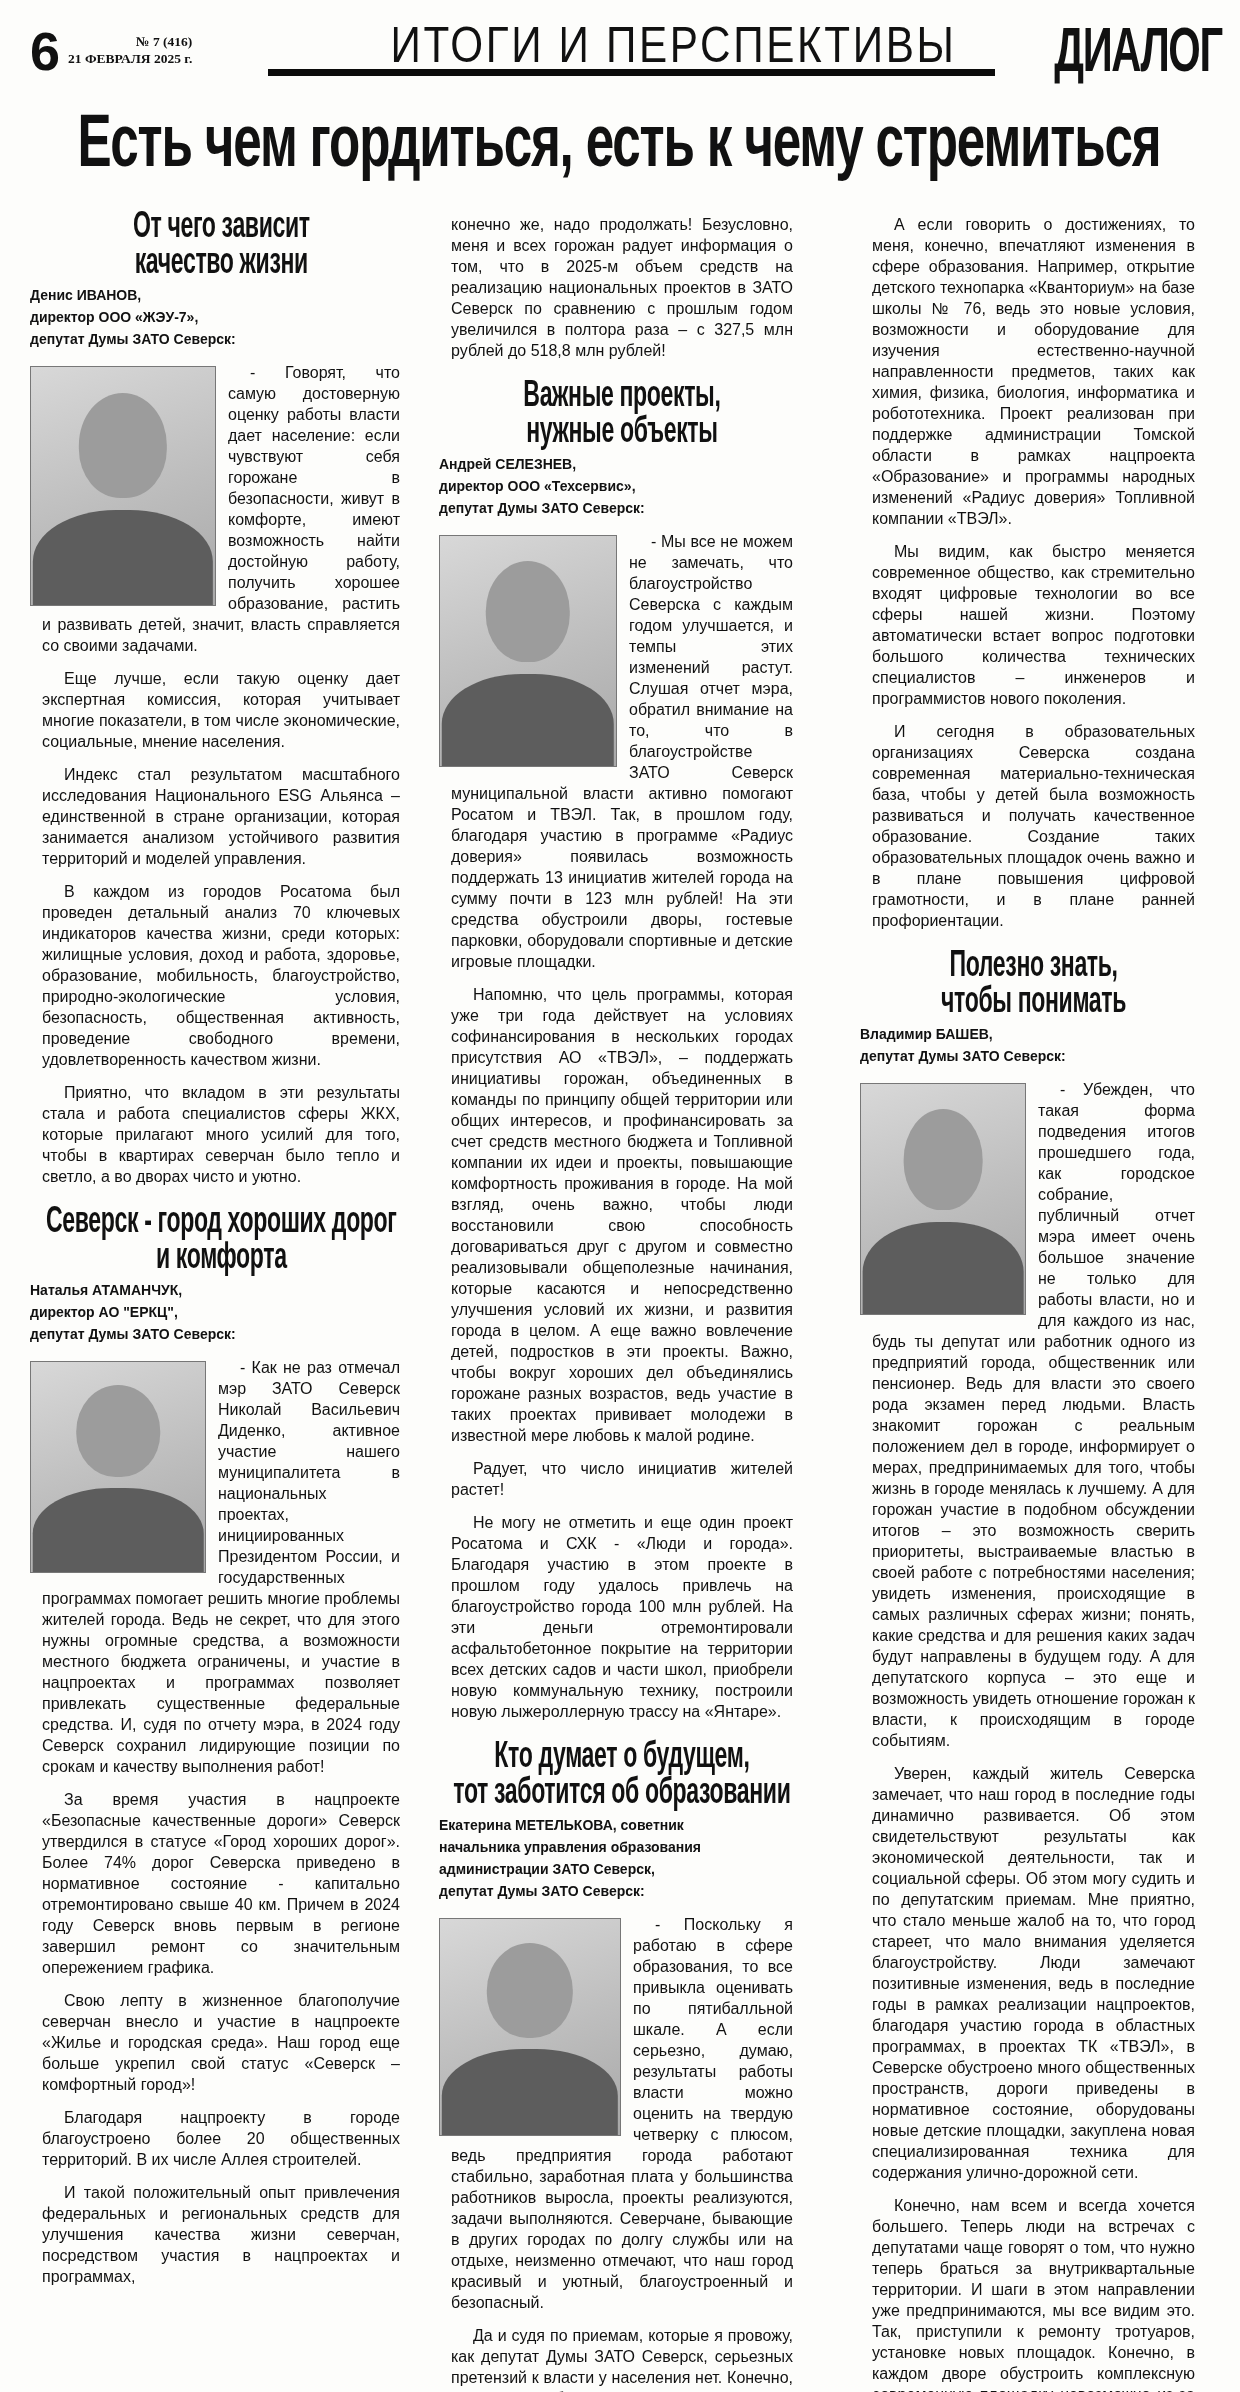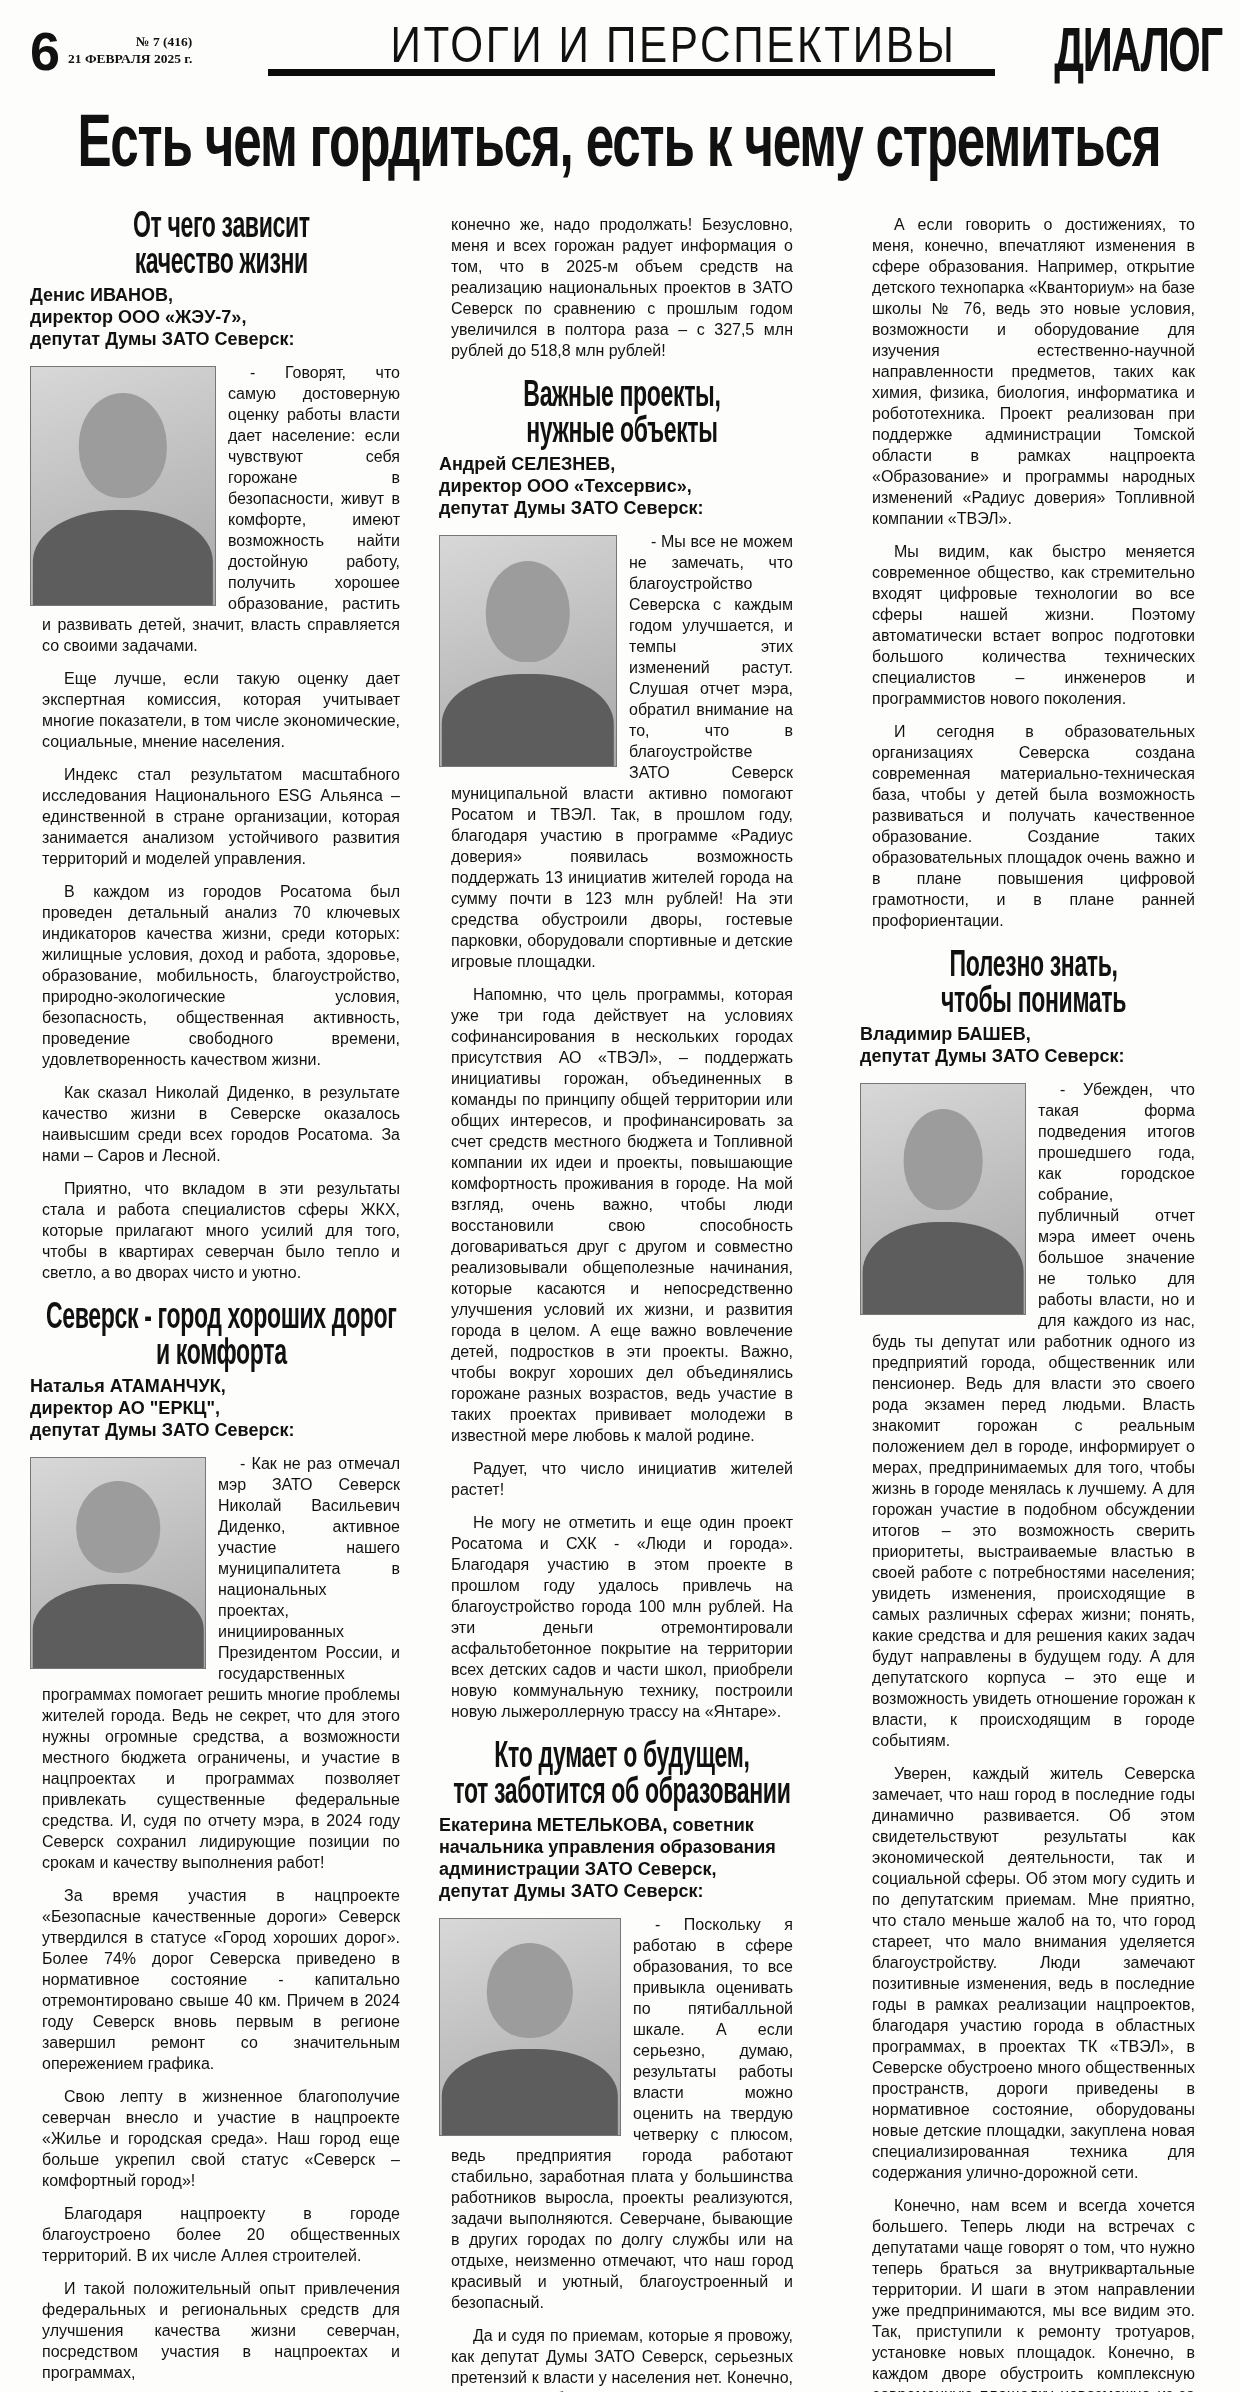--- a/index.html
+++ b/index.html
@@ -28,21 +28,21 @@
   .cols { display:flex; align-items:flex-start; }
   .col { box-sizing:border-box; }
   .col-1 { width:382px; }
   .col-2 { width:366px; margin-left:27px; }
   .col-3 { width:347px; margin-left:55px; }
   
   .title { clear:both; width:130%; margin:14px 0 20px -15%; text-align:center; white-space:pre-line;
            font-size:30px; line-height:29px; font-weight:800; letter-spacing:-0.5px;
            transform:scale(0.77,1.24); transform-origin:50% 0; }
   .title.first { margin-top:4px; }
-  .byline { font-size:18px; line-height:22px; font-weight:700; white-space:pre-line; margin:0 0 7px 0; }
+  .byline { font-size:14px; line-height:22px; font-weight:700; white-space:pre-line; margin:0 0 7px 0; }
   p.para { margin:12px; font-size:16px; line-height:21px; text-align:justify; text-indent:22px; }
   p.para.noindent { text-indent:0; }
   .artbody { overflow:visible; }
   
   .photo { float:left; margin:4px 12px 3px 0; border:1px solid #777; box-sizing:border-box;
            position:relative; overflow:hidden;
            background:linear-gradient(160deg,#d8d8d8 0%, #bdbdbd 55%, #a8a8a8 100%); }
   .photo::before { content:""; position:absolute; left:50%; top:11%; width:48%; height:44%;
                    transform:translateX(-50%); border-radius:50% 50% 47% 47%; background:#9c9c9c; }
   .photo::after  { content:""; position:absolute; left:50%; bottom:-7%; width:98%; height:47%;
@@ -85,21 +85,20 @@
 качество жизни</h2>
         <div class="byline">Денис ИВАНОВ,
 директор ООО «ЖЭУ-7»,
 депутат Думы ЗАТО Северск:</div>
         <div class="artbody">
           <div class="photo ph-a1"></div>
           <p class="para">- Говорят, что самую достоверную оценку работы власти дает население: если чувствуют себя горожане в безопасности, живут в комфорте, имеют возможность найти достойную работу, получить хорошее образование, растить и развивать детей, значит, власть справляется со своими задачами.</p>
           <p class="para">Еще лучше, если такую оценку дает экспертная комиссия, которая учитывает многие показатели, в том числе экономические, социальные, мнение населения.</p>
           <p class="para">Индекс стал результатом масштабного исследования Национального ESG Альянса – единственной в стране организации, которая занимается анализом устойчивого развития территорий и моделей управления.</p>
           <p class="para">В каждом из городов Росатома был проведен детальный анализ 70 ключевых индикаторов качества жизни, среди которых: жилищные условия, доход и работа, здоровье, образование, мобильность, благоустройство, природно-экологические условия, безопасность, общественная активность, проведение свободного времени, удовлетворенность качеством жизни.</p>
-          <p class="para">Как сказал Николай Диденко, в результате качество жизни в Северске оказалось наивысшим среди всех городов Росатома. За нами – Саров и Лесной.</p>
           <p class="para">Приятно, что вкладом в эти результаты стала и работа специалистов сферы ЖКХ, которые прилагают много усилий для того, чтобы в квартирах северчан было тепло и светло, а во дворах чисто и уютно.</p>
         </div>
       </article>
       <article>
         <h2 class="title">Северск - город хороших дорог
 и комфорта</h2>
         <div class="byline">Наталья АТАМАНЧУК,
 директор АО "ЕРКЦ",
 депутат Думы ЗАТО Северск:</div>
         <div class="artbody">

